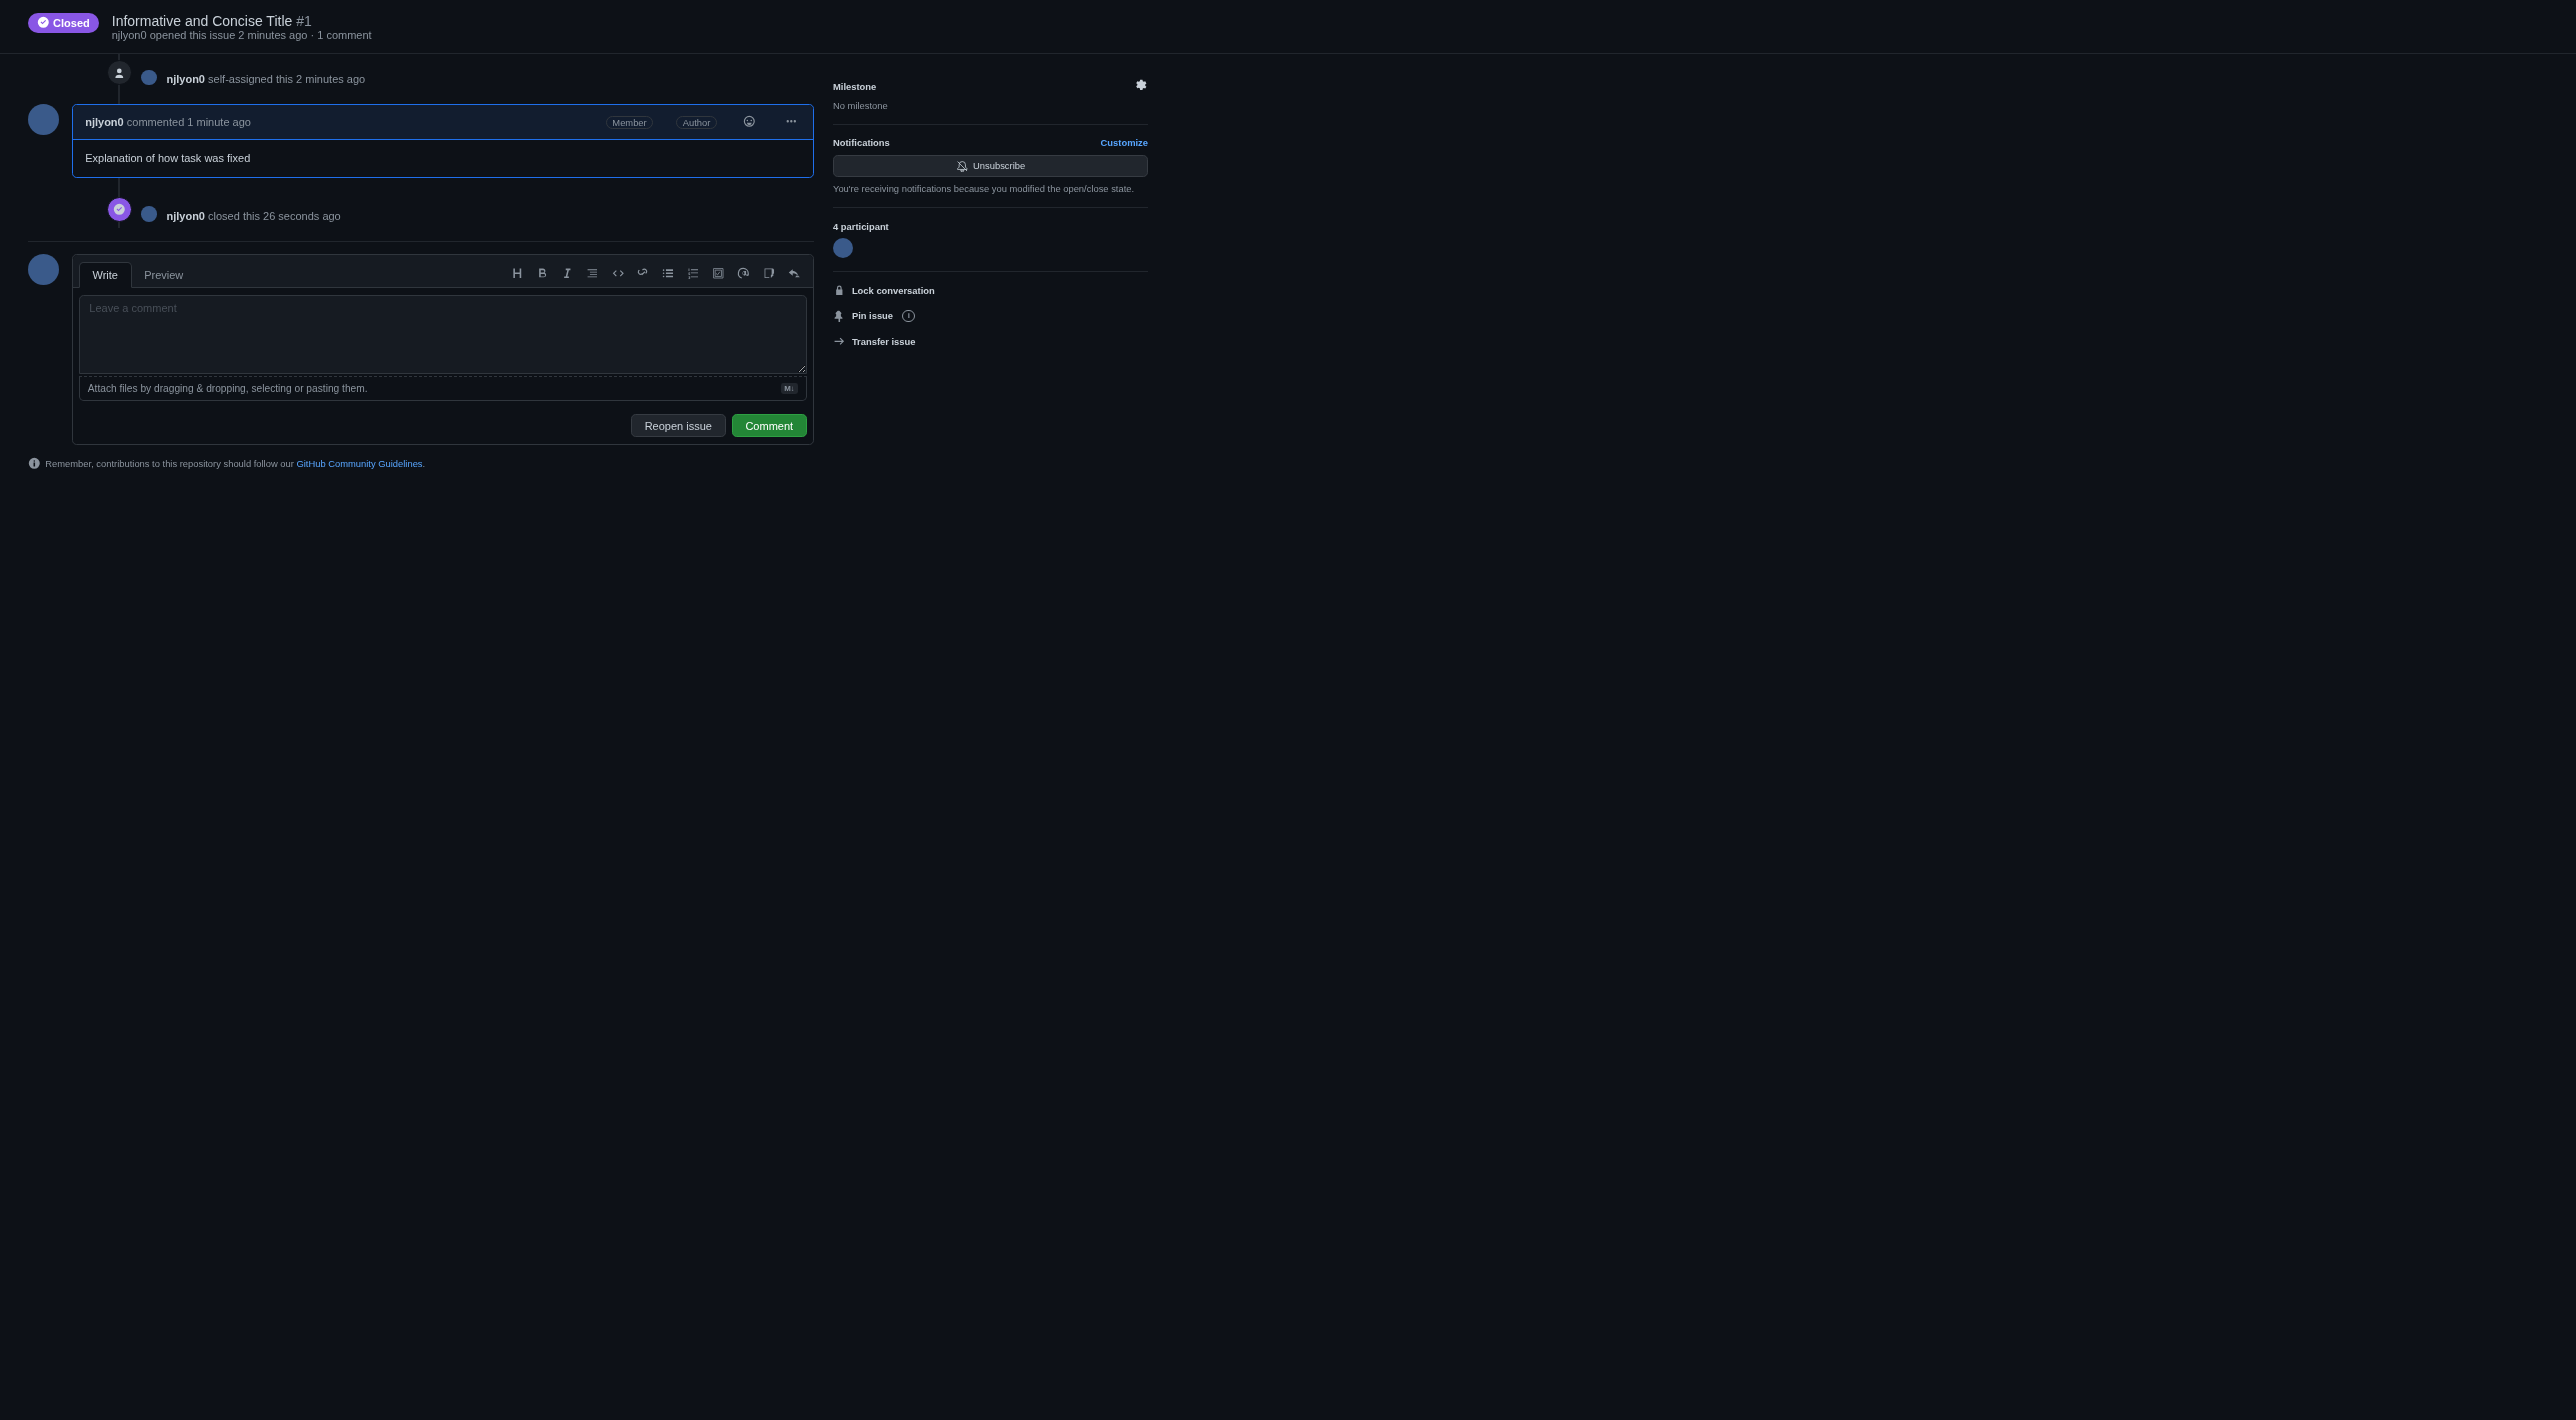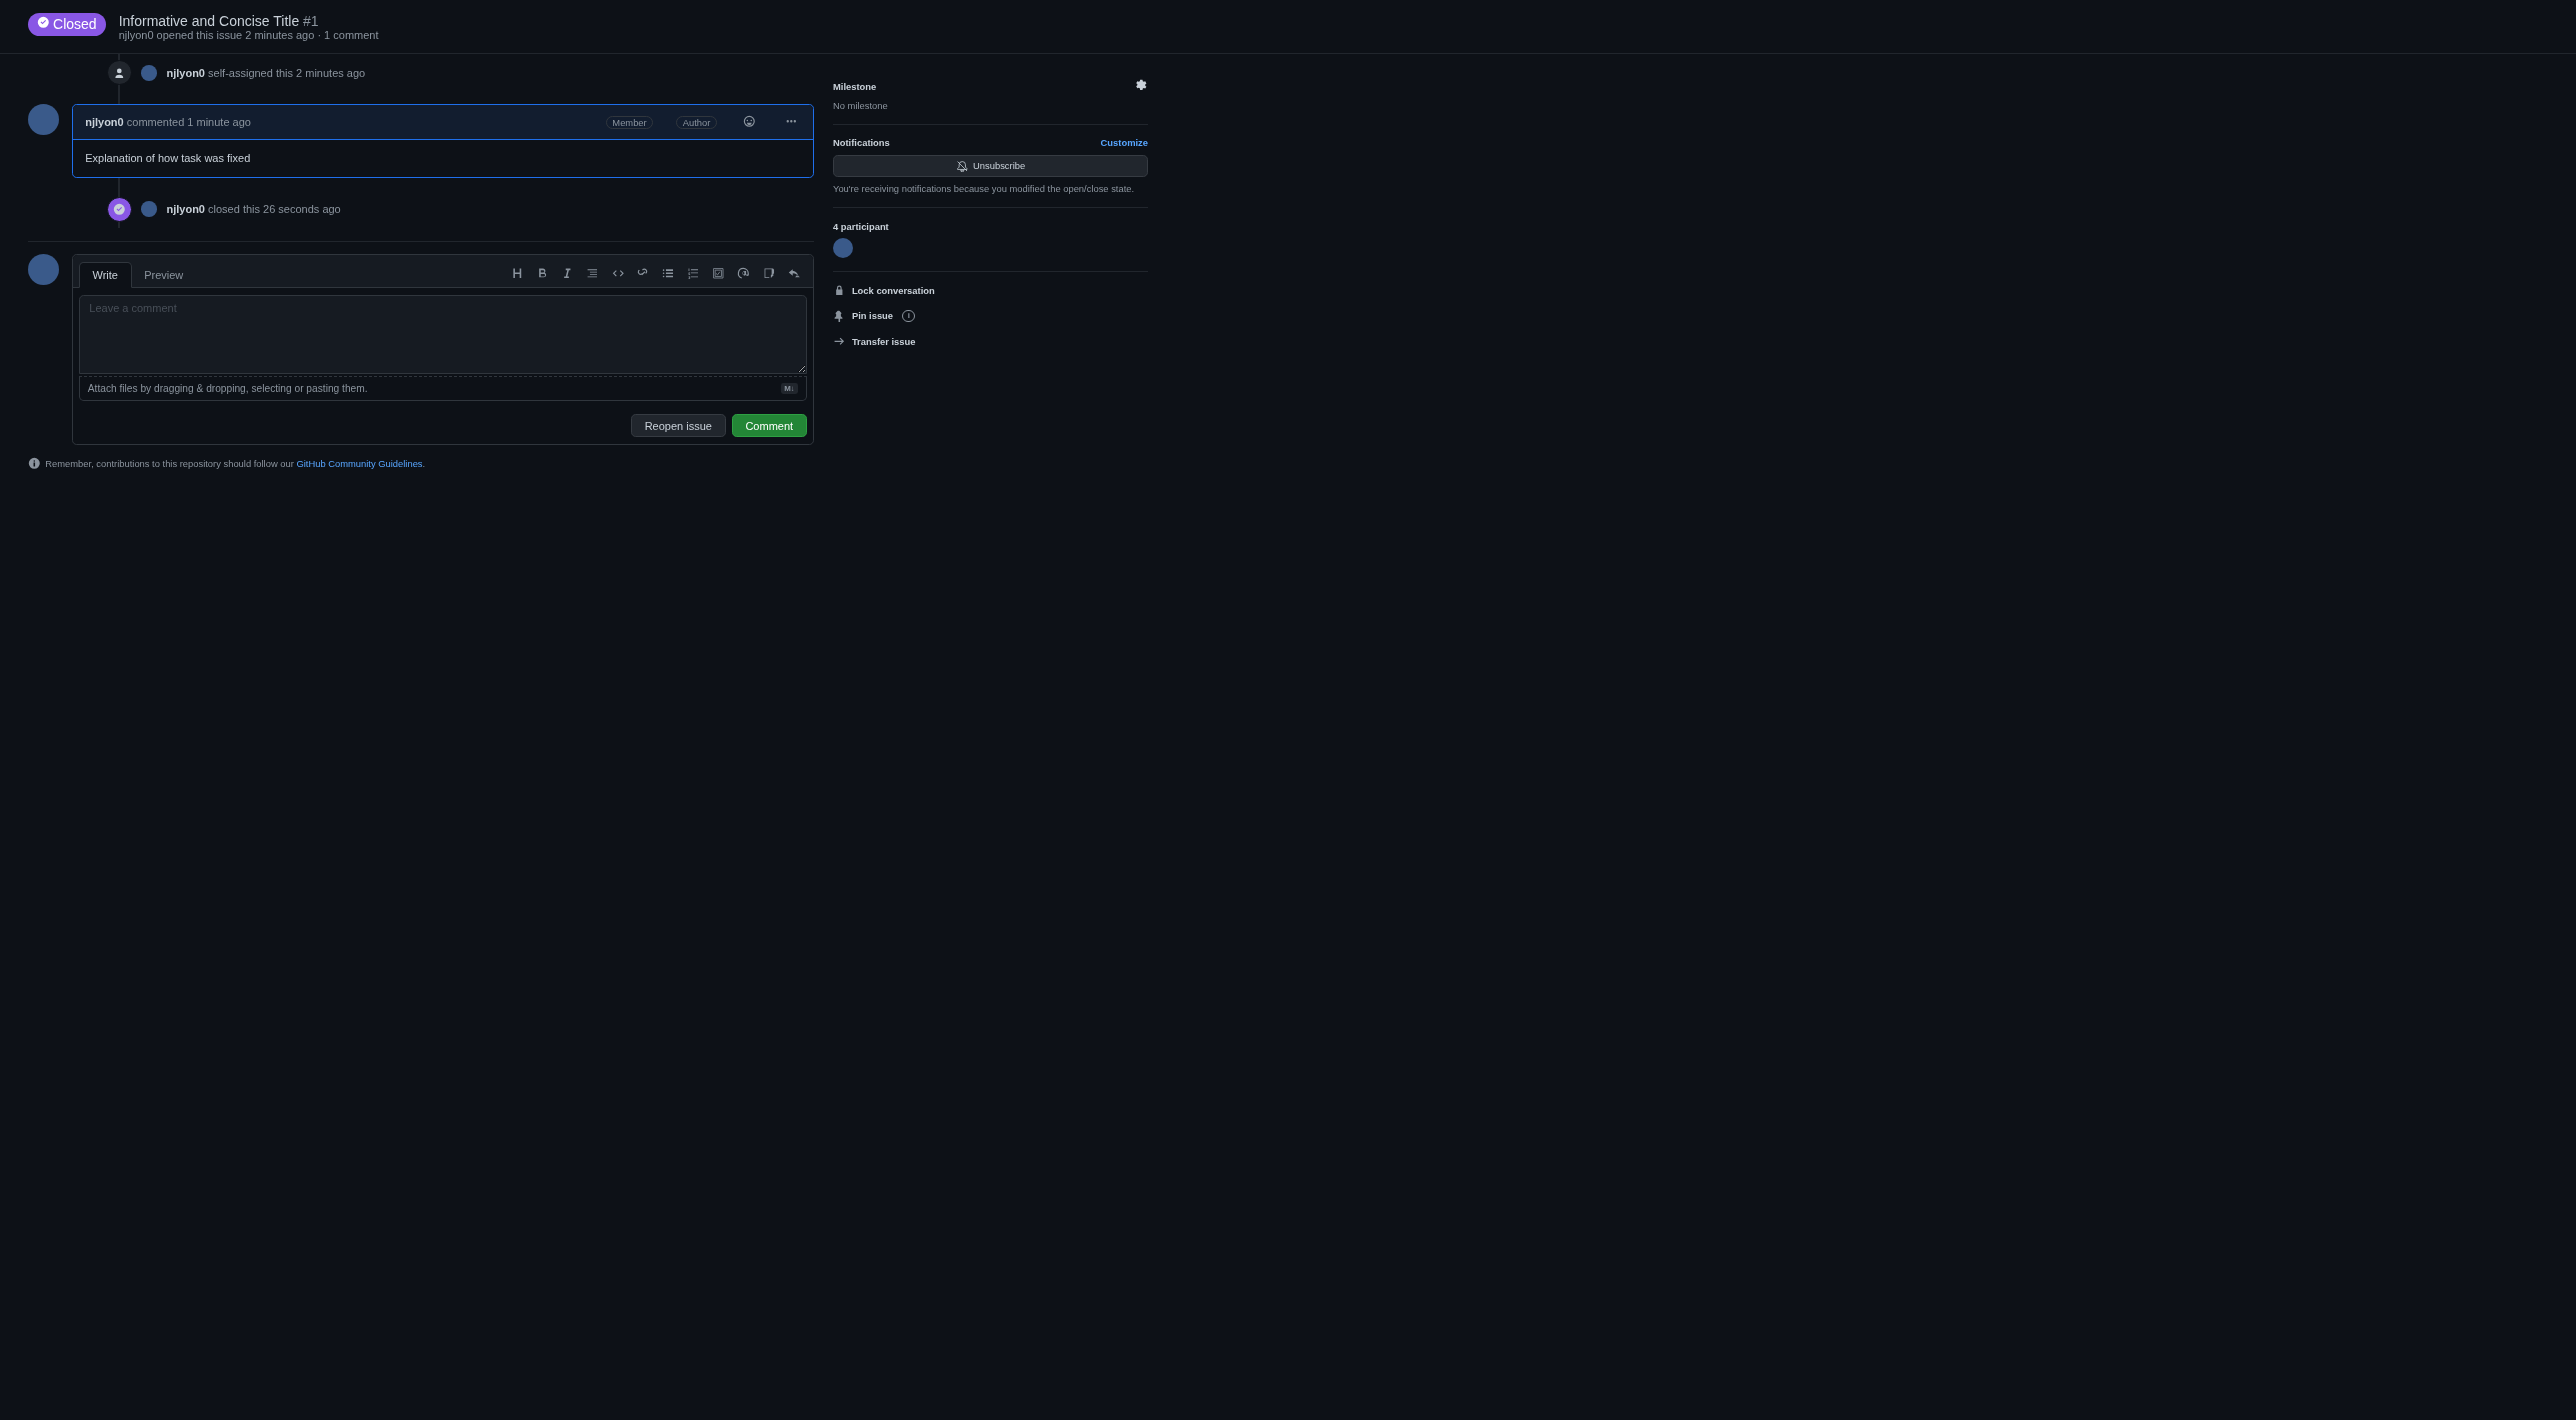--- a/index.html
+++ b/index.html
@@ -1,27 +1,27 @@
 <!DOCTYPE html>
 <html style="font-size:12.6px"><head>
 <meta charset="utf-8">
 <style>
 * { box-sizing: border-box; margin: 0; padding: 0; }
 body { background: #0d1117; color: #c9d1d9; font-family: -apple-system, BlinkMacSystemFont, "Segoe UI", Helvetica, Arial, sans-serif; font-size: 11px; }
 .header { padding: 12.6px 28px; border-bottom: 0.8px solid #21262d; display: flex; align-items: flex-start; gap: 12.6px; }
-.status-badge { background: #8957e5; color: #fff; border-radius: 2em; padding: 3.9px 9.4px; font-size: 14px; font-weight: 400; display: flex; align-items: flex-start; gap: 3.1px; }
+.status-badge { background: #8957e5; color: #fff; border-radius: 2em; padding: 3.9px 9.4px; font-size: 11px; font-weight: 700; display: flex; align-items: center; gap: 3.1px; }
 .header-info { display: flex; flex-direction: column; }
 .header-title { font-size: 14px; font-weight: 400; color: #c9d1d9; }
 .header-title .num { color: #8b949e; font-weight: 300; }
 .header-meta { color: #8b949e; font-size: 11px; }
 .header-meta .user { color: #8b949e; font-weight: 500; }
 .container { display: flex; padding: 0 28px; gap: 19px; }
 .main-col { flex: 1; max-width: 786px; }
 .sidebar { width: 315px; padding-top: 12.6px; }
-.timeline-item { display: flex; align-items: center; gap: 9.4px; padding: 6.3px 0 6.3px 79px; position: relative; }
+.timeline-item { display: flex; align-items: flex-end; gap: 9.4px; padding: 6.3px 0 6.3px 79px; position: relative; }
 .timeline-badge { width: 25px; height: 25px; border-radius: 50%; background: #21262d; display: flex; align-items: center; justify-content: center; flex-shrink: 0; border: 1.6px solid #0d1117; }
 .timeline-badge.closed { background: #8957e5; }
 .avatar-sm { width: 15.7px; height: 15.7px; border-radius: 50%; background: #3a5a8a; }
 .avatar-med { width: 31px; height: 31px; border-radius: 50%; background: #3a5a8a; }
 .avatar-part { width: 20.4px; height: 20.4px; border-radius: 50%; background: #3a5a8a; }
 .timeline-text { color: #8b949e; }
 .timeline-text .user { color: #c9d1d9; font-weight: 600; }
 .comment-block { display: flex; gap: 12.6px; margin: 12.6px 0; }
 .comment-card { flex: 1; border: 0.8px solid #1f6feb; border-radius: 4.7px; background: #0d1117; }
 .comment-header { background: #121d2f; border-bottom: 0.8px solid #1f6feb; padding: 6.3px 12.6px; display: flex; align-items: center; border-radius: 4.7px 4.7px 0 0; }

